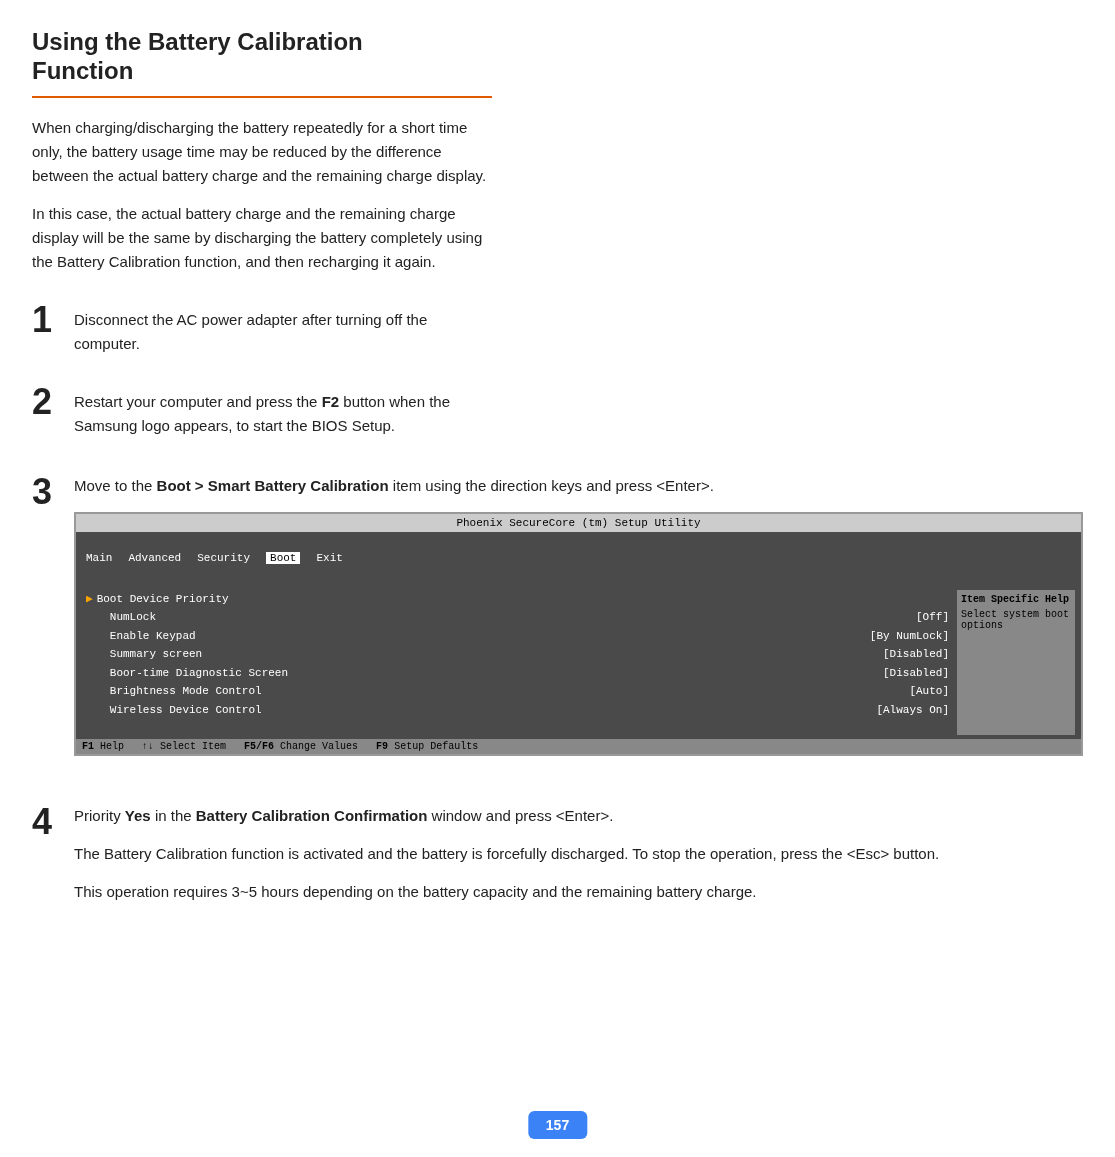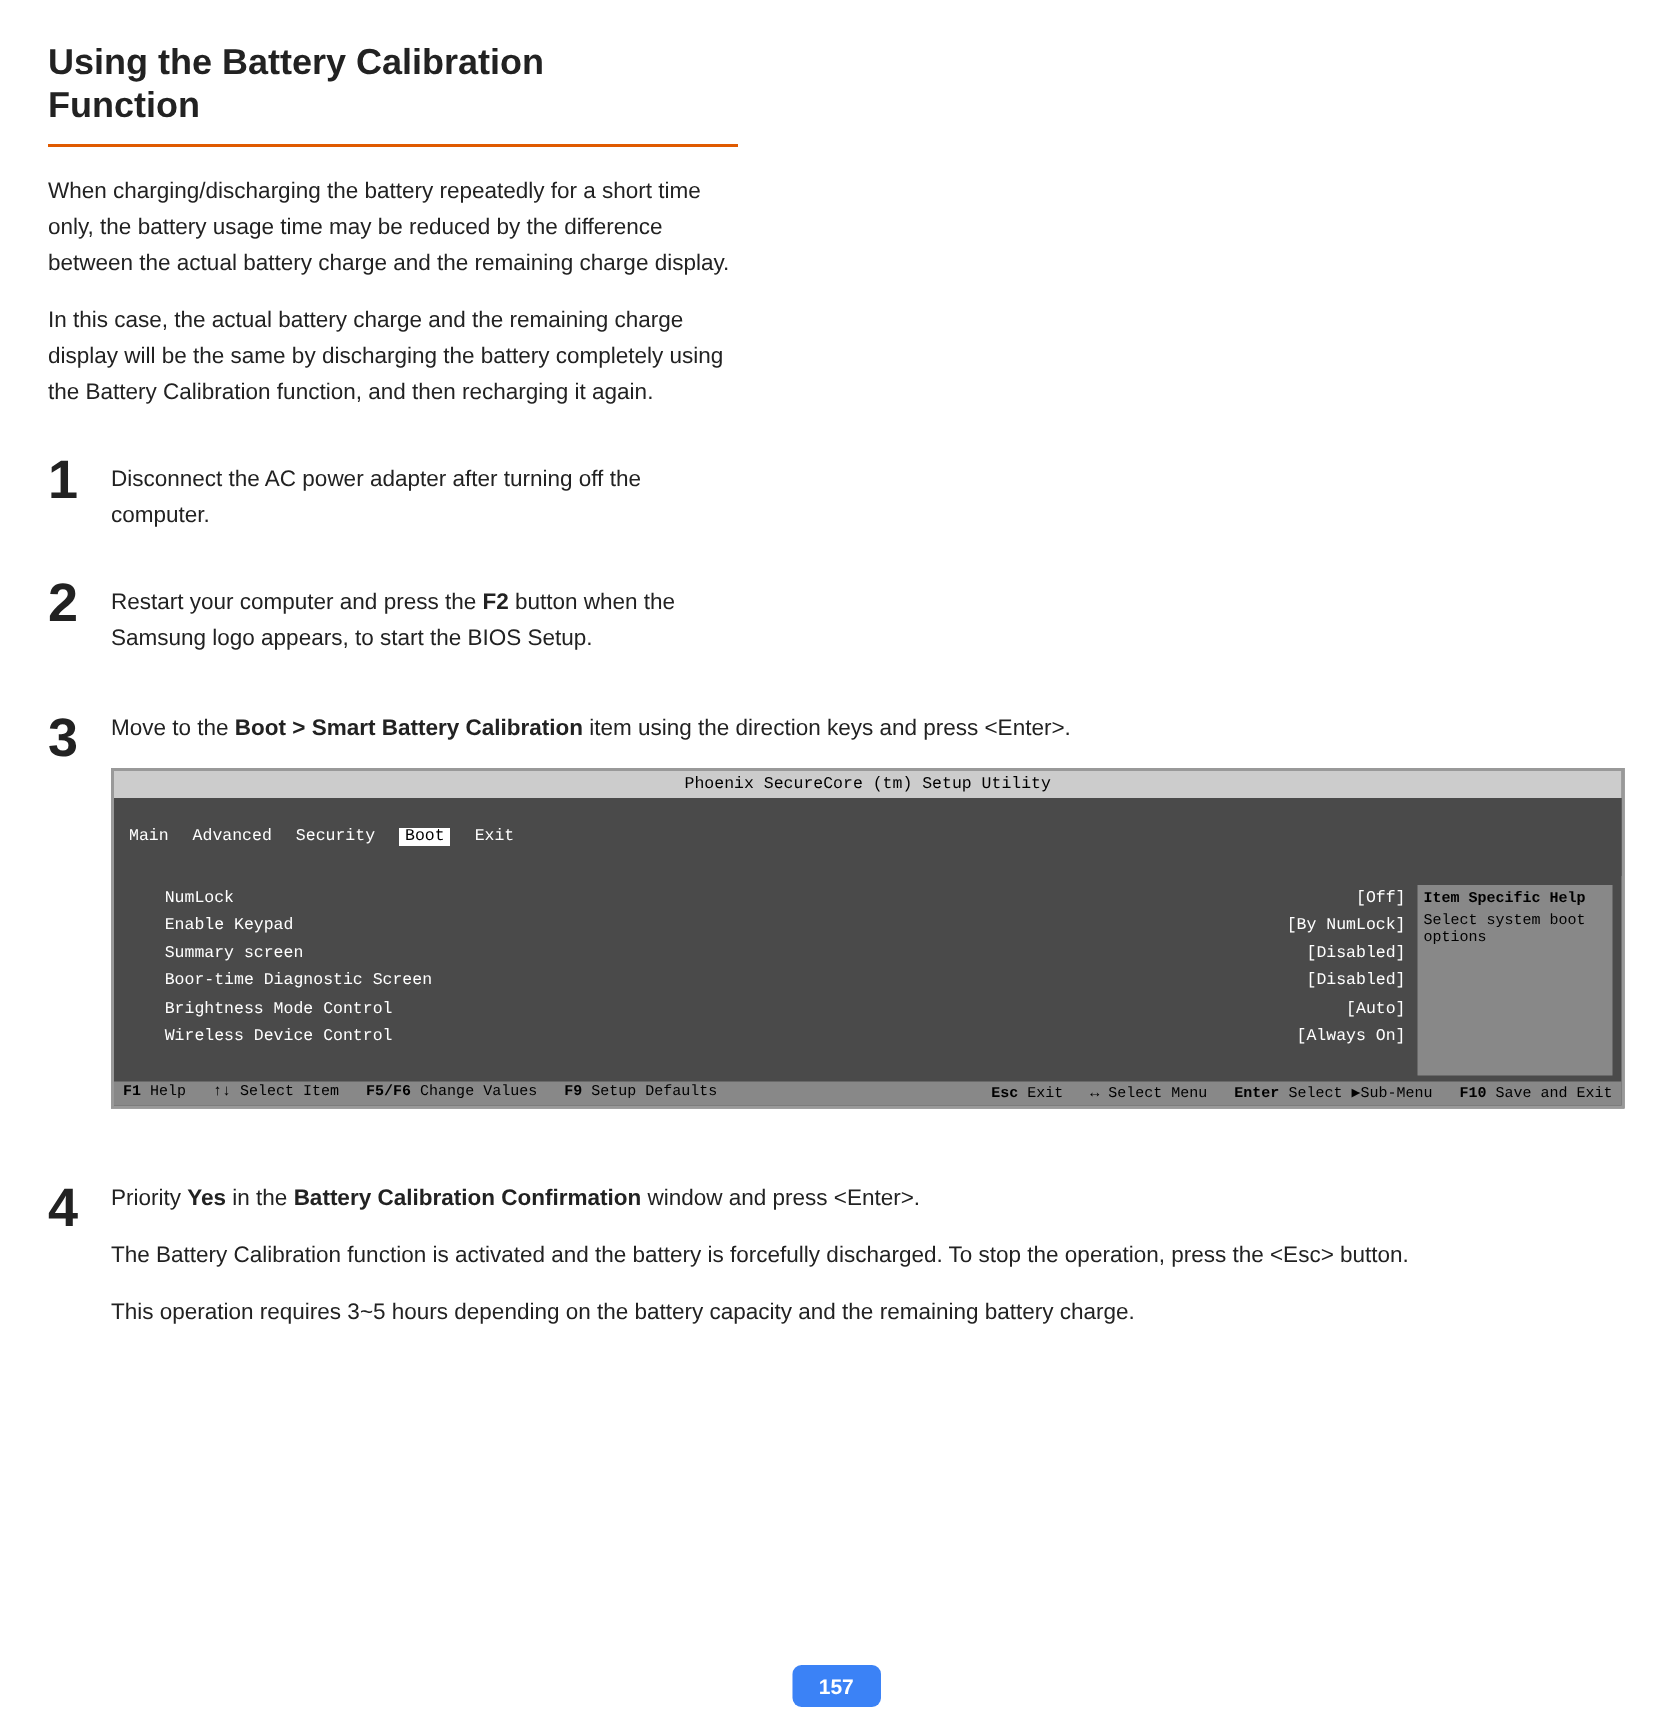--- a/index.html
+++ b/index.html
@@ -144,21 +144,21 @@
       gap: 0;
       padding: 6px 6px 4px 6px;
     }
 
     .bios-main {
       flex: 1;
       background: #4a4a4a;
     }
 
     .bios-help {
-      width: 130px;
+      width: 118px;
       background: #888;
       color: #000;
       padding: 4px;
       font-size: 10px;
     }
 
     .bios-help-title {
       font-weight: bold;
       margin-bottom: 4px;
       font-size: 10px;
@@ -264,20 +264,23 @@
           <div class="bios-title-bar">Phoenix SecureCore (tm) Setup Utility</div>
           <div class="bios-menu-bar">
             <span class="bios-menu-item">Main</span>
             <span class="bios-menu-item">Advanced</span>
             <span class="bios-menu-item">Security</span>
             <span class="bios-menu-item active">Boot</span>
             <span class="bios-menu-item">Exit</span>
           </div>
           <div class="bios-body">
             <div class="bios-main">
+              <div class="bios-row header-row">
+                <span><span class="bios-arrow">▶</span><span>Boot Device Priority</span></span>
+              </div>
               <div class="bios-row">
                 <span>&nbsp;&nbsp;&nbsp;NumLock</span>
                   <span>[Off]</span>
               </div>
               <div class="bios-row">
                 <span>&nbsp;&nbsp;&nbsp;Enable Keypad</span>
                   <span>[By NumLock]</span>
               </div>
               <div class="bios-row">
                 <span>&nbsp;&nbsp;&nbsp;Summary screen</span>
@@ -297,21 +300,20 @@
               </div>
               <div style="height: 16px;"></div>
             </div>
             <div class="bios-help">
               <div class="bios-help-title">Item Specific Help</div>
               <div>Select system boot options</div>
             </div>
           </div>
           <div class="bios-footer">
             <span><span class="bios-key">F1</span> Help &nbsp; <span class="bios-key">↑↓</span> Select Item &nbsp; <span class="bios-key">F5/F6</span> Change Values &nbsp; <span class="bios-key">F9</span> Setup Defaults</span>
-            <span><span class="bios-key">Esc</span> Exit &nbsp; <span class="bios-key">↔</span> Select Menu &nbsp; <span class="bios-key">Enter</span> Select ▶Sub-Menu &nbsp; <span class="bios-key">F10</span> Save and Exit</span>
           </div>
         </div>
       </div>
     </div>
 
     <div class="right-step-block">
       <div class="right-step-number">4</div>
       <div class="right-step-content">
         <p class="right-step-text">
           <span>Priority </span><strong>Yes</strong><span> in the </span><strong>Battery Calibration Confirmation</strong><span> window and press &lt;Enter&gt;.</span>

